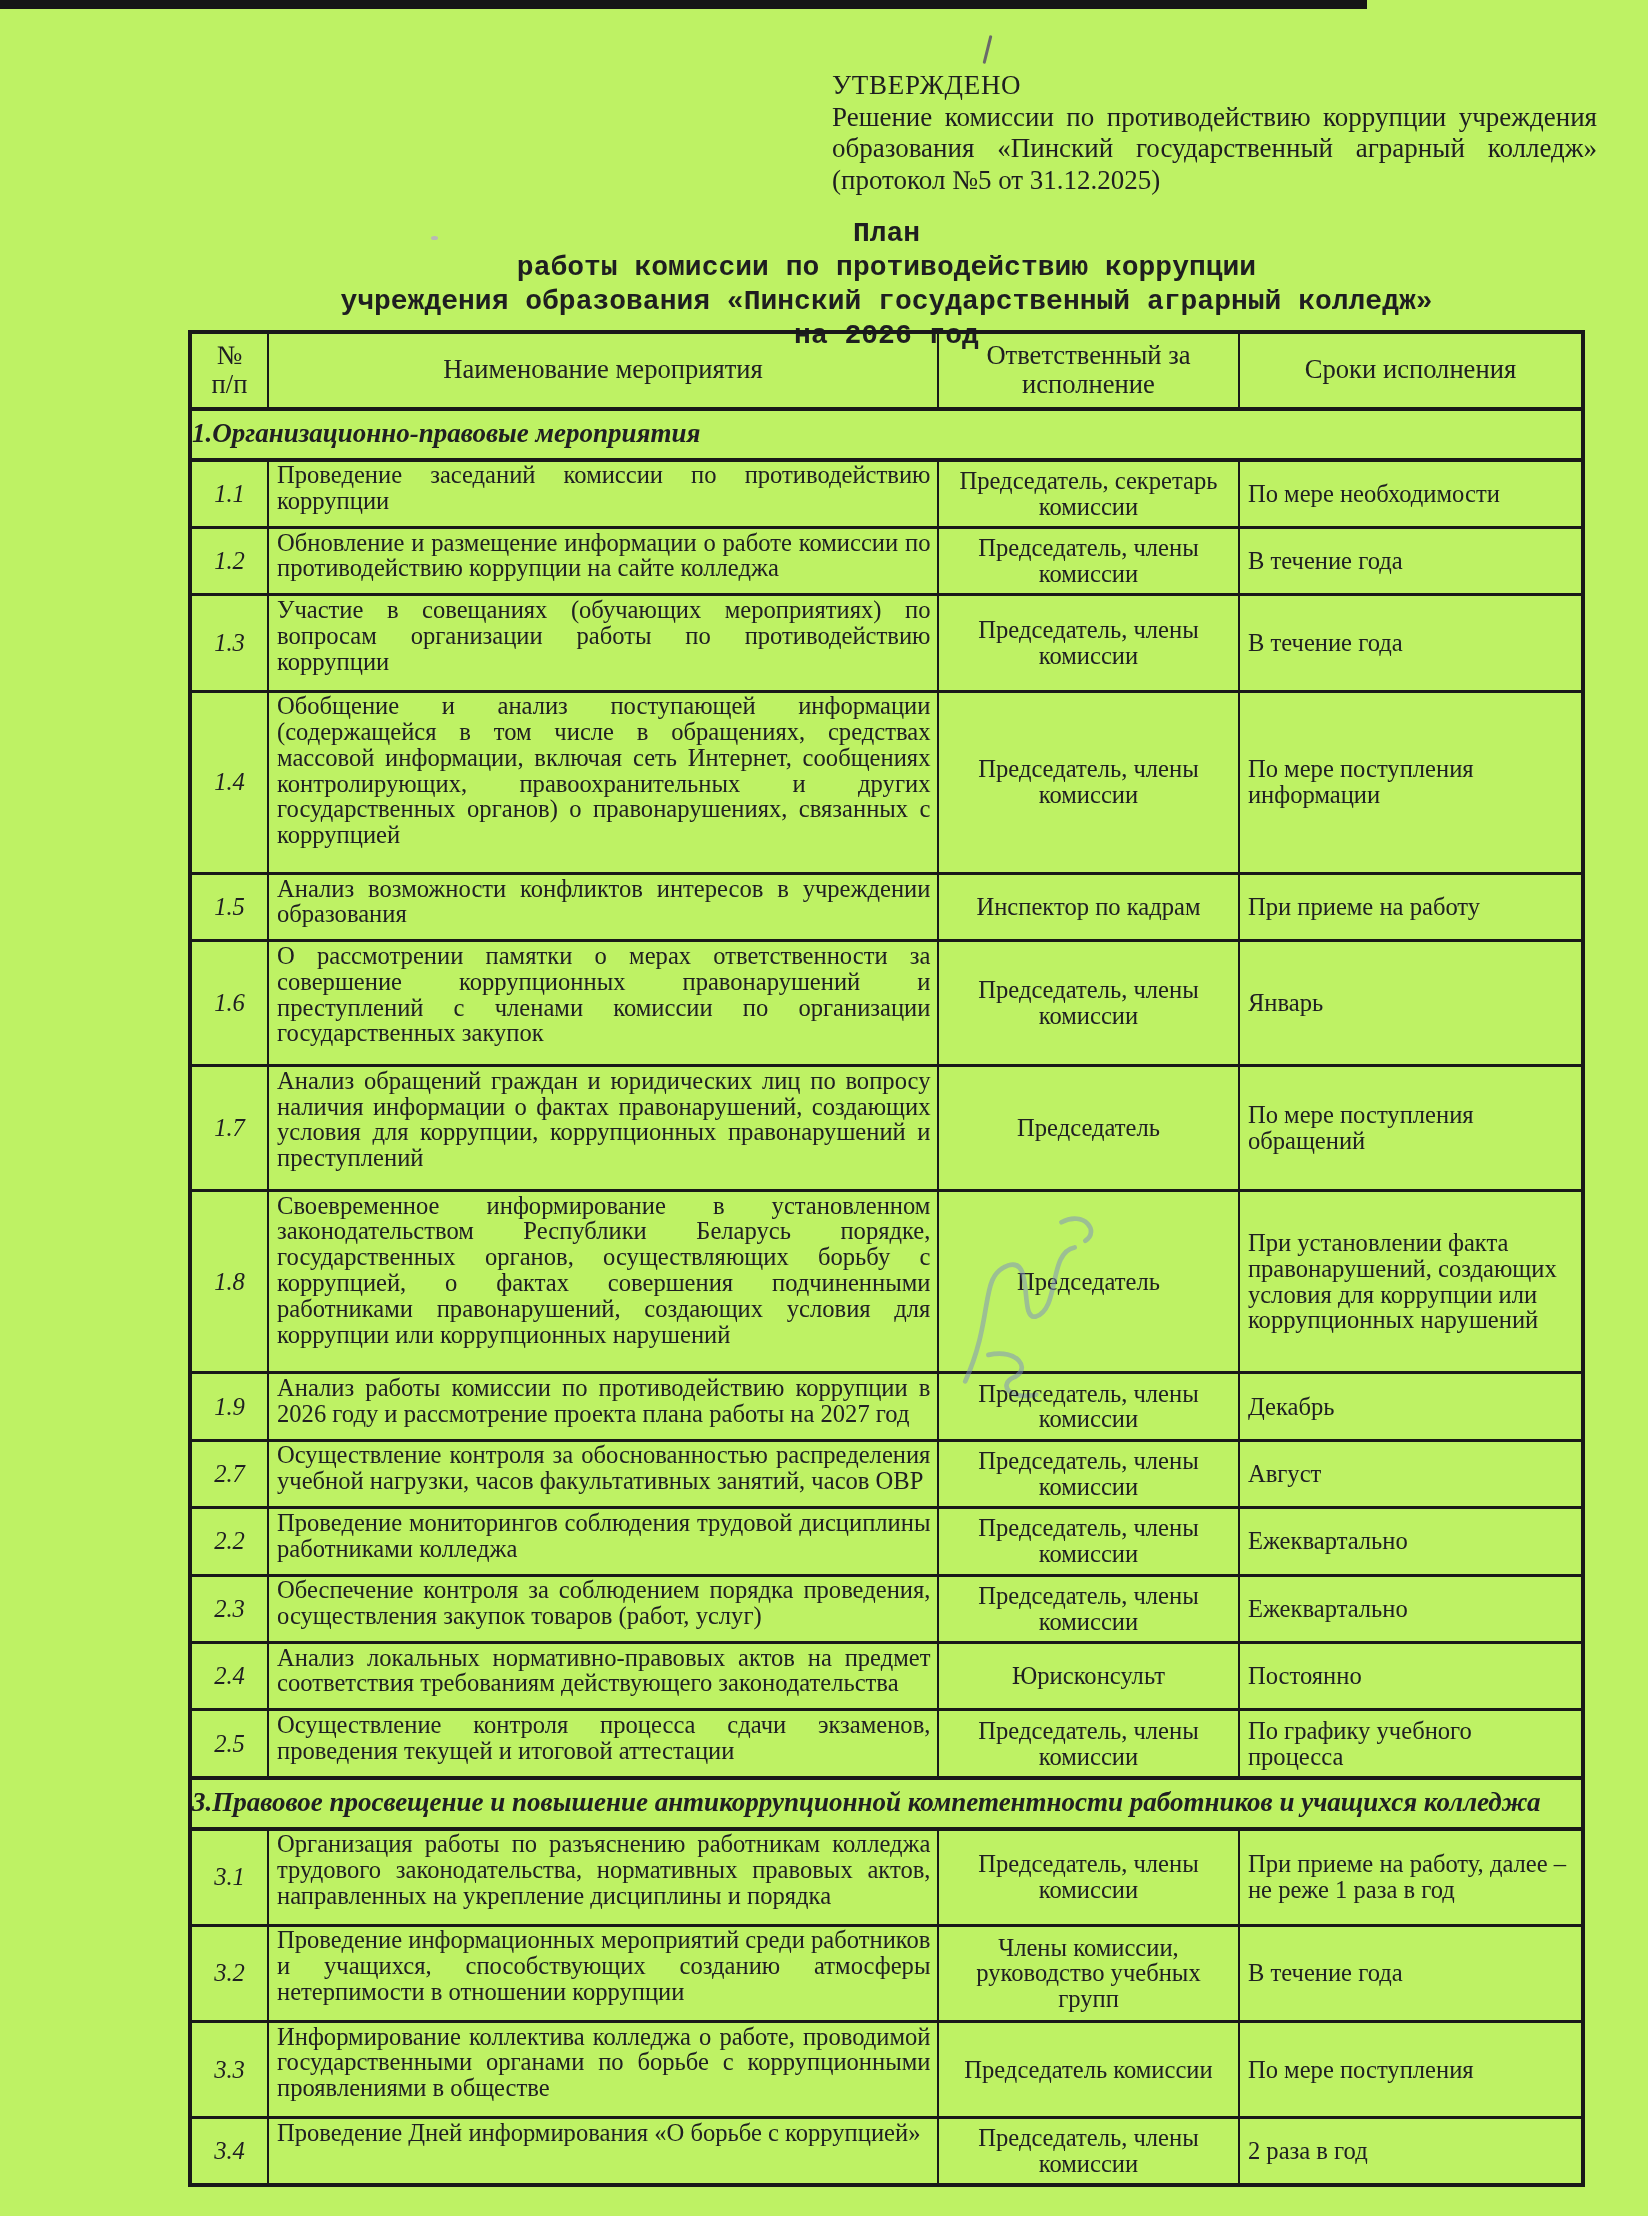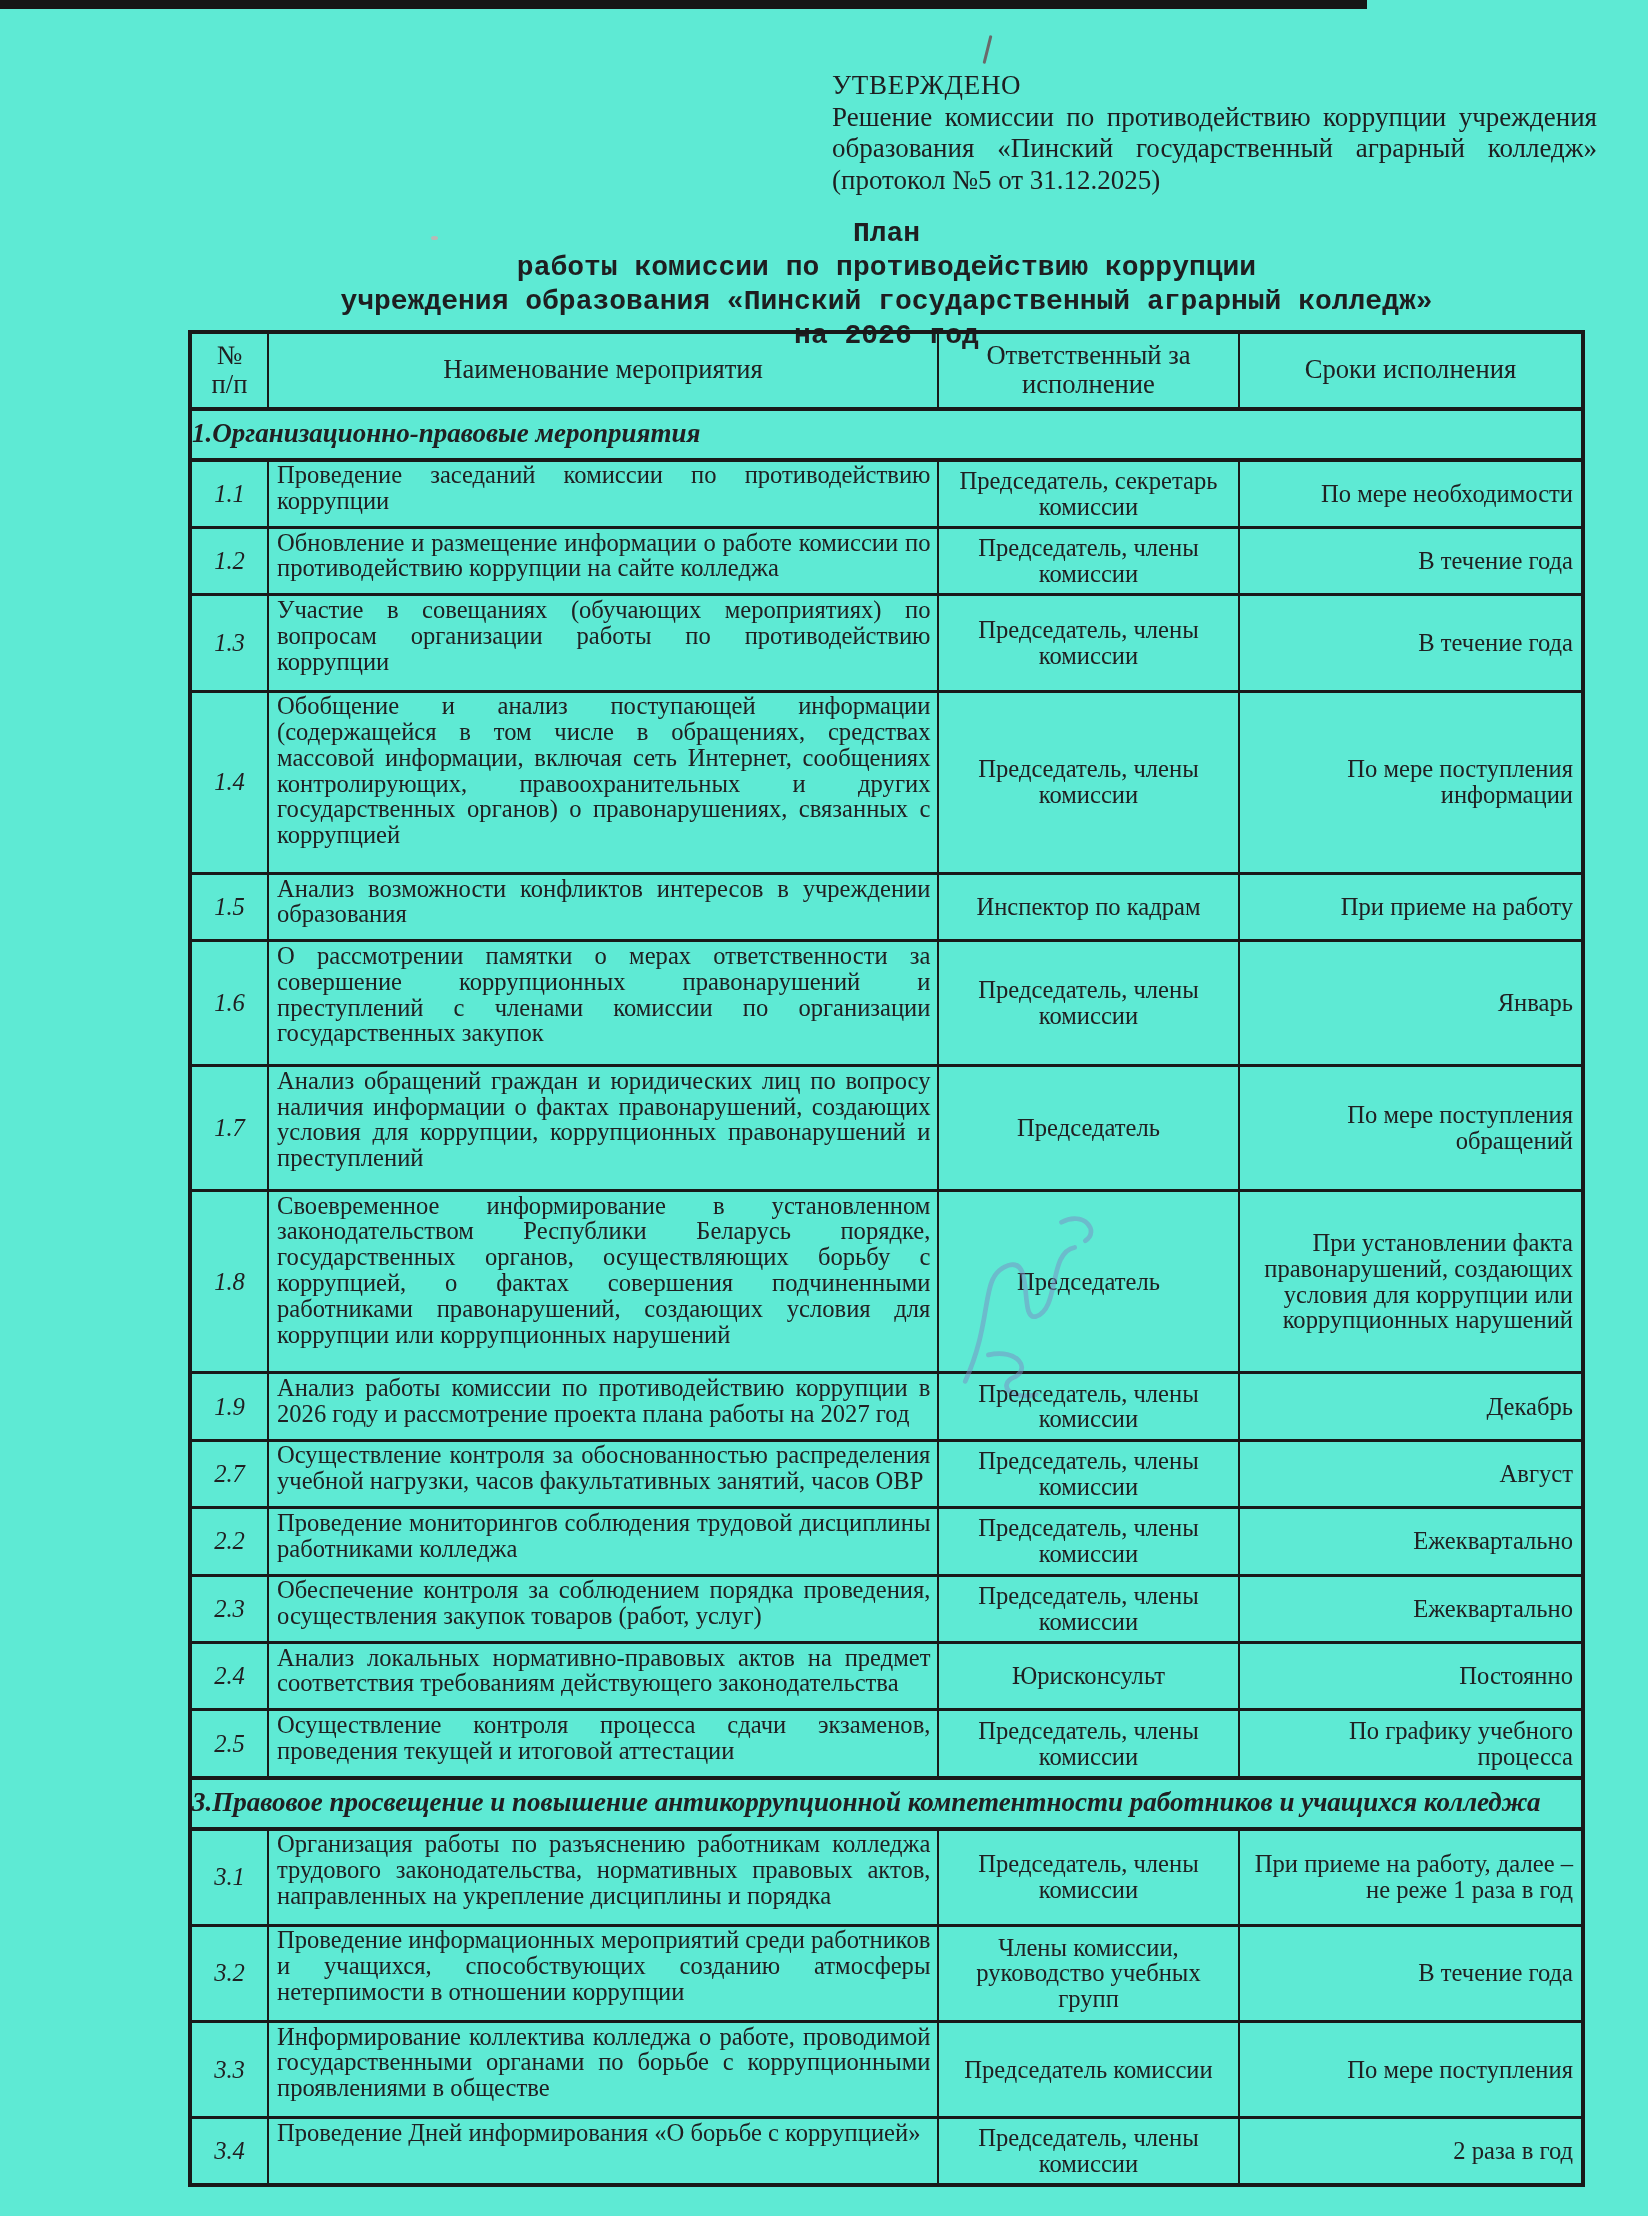--- a/index.html
+++ b/index.html
@@ -1,20 +1,20 @@
 <!DOCTYPE html>
 <html lang="ru" style="font-size:10.6px"><head>
 <meta charset="utf-8">
 <style>
   * { margin:0; padding:0; box-sizing:border-box; }
   html, body { background:#d8d8d4; }
   .page {
     position:relative;
     width:1649px; height:2216px;
-    background:#5eead4;
+    background:#bef264;
     font-family:"Liberation Serif","DejaVu Serif",serif;
     color:#1e1e20;
     overflow:hidden;
     margin:0 auto;
   }
   
   .scan-strip { position:absolute; top:0; left:0; width:1367px; height:8.6px; background:#161616; }
   .speck-slash { position:absolute; left:986px; top:35px; width:2.7px; height:29px; background:#6a6a6a; transform:rotate(14deg); border-radius:1.3px; }
   .speck-dot { position:absolute; left:431px; top:236px; width:6.6px; height:4px; background:#b9b9b6; border-radius:50%; }
 
@@ -37,21 +37,21 @@
   table.plan { border:4px solid #191919; }
   .plan th, .plan td { border:2px solid #1a1a1a; }
   .plan thead tr { border-bottom:4.7px solid #191919; }
   .plan thead th { font-weight:normal; font-size:26.6px; line-height:1.12; text-align:center; vertical-align:middle; padding:6.6px 4px; }
   .plan tbody tr.item-row { border-top:3.3px solid #191919; }
   .plan tbody tr.section-row { border-top:4.7px solid #191919; border-bottom:4.7px solid #191919; }
   .section-cell { font-weight:bold; font-style:italic; font-size:27px; padding:5.3px 0 8px; white-space:nowrap; overflow:visible; }
   .c-num  { text-align:center; vertical-align:middle; padding:1.3px 1.3px;font-style:italic; }
   .c-name { text-align:justify; vertical-align:top; padding:0.7px 6.6px 5.3px 8px; }
   .c-resp { text-align:center; vertical-align:middle; padding:2.7px 5.3px; position:relative;margin-left:24px; }
-  .c-term { text-align:right; vertical-align:middle; padding:2.7px 8px; }
+  .c-term { text-align:left; vertical-align:middle; padding:2.7px 8px; }
 
   
   .pen-mark { position:absolute; left:2.7px; top:-2.7px; width:199px; height:219px; pointer-events:none; }
   .pen-mark path { fill:none; stroke:#7a8cc4; stroke-width:7; stroke-linecap:round; opacity:.5; }
 </style>
 </head>
 <body>
 
 <div class="page">
 

